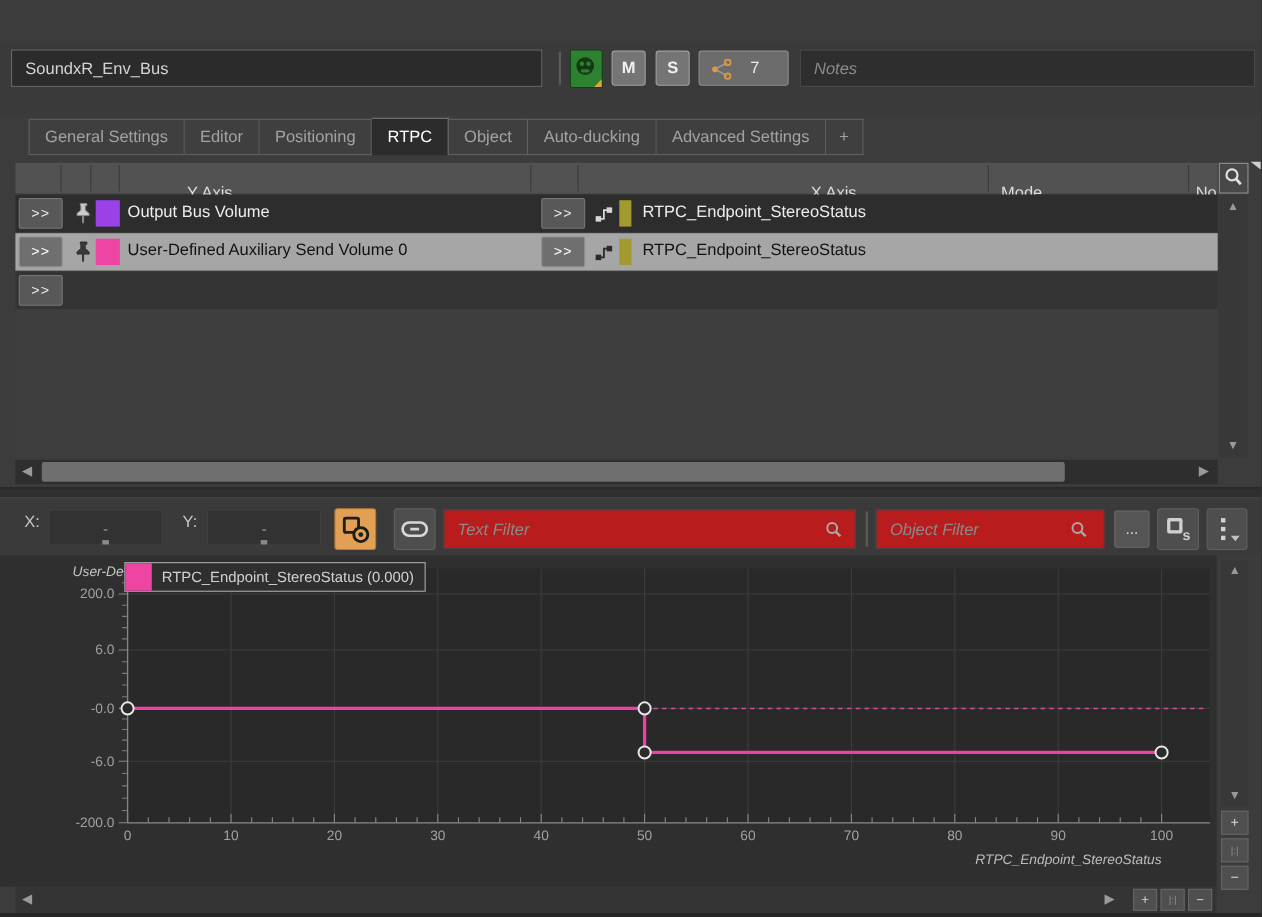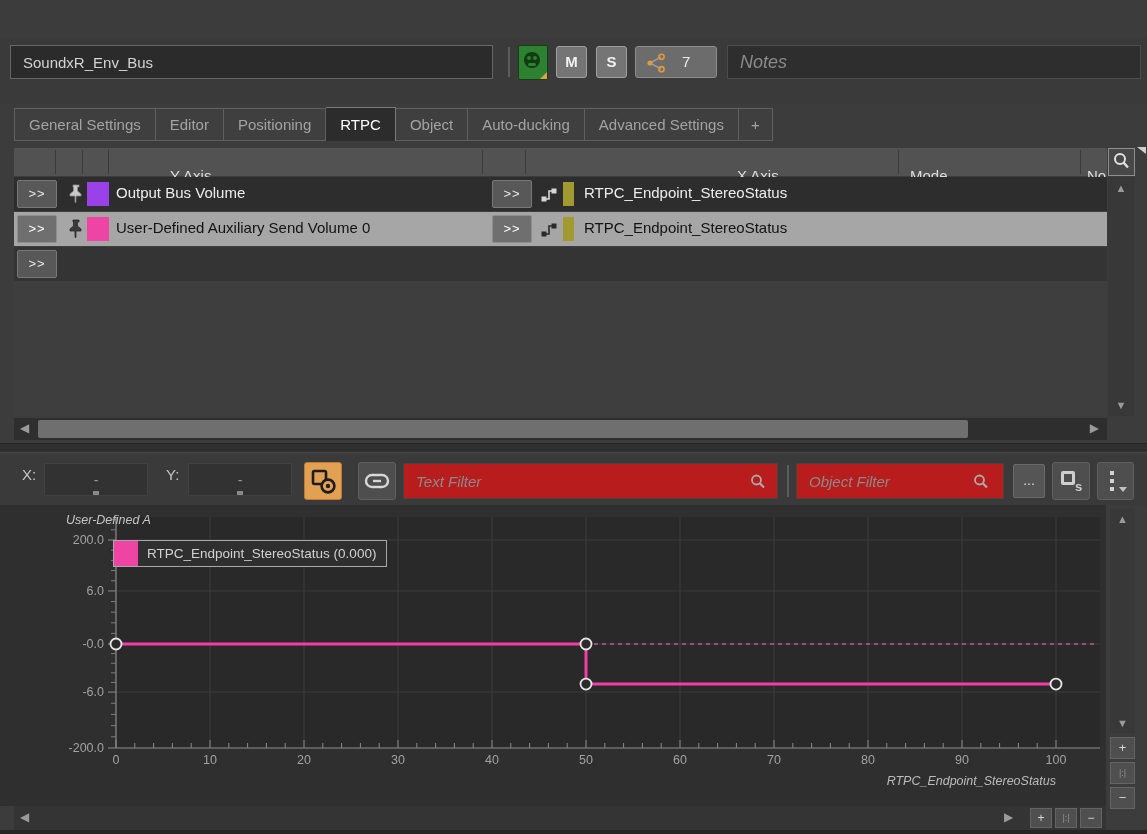--- a/index.html
+++ b/index.html
@@ -22,28 +22,28 @@
   .btn-green { position:absolute; left:518px; top:7px; width:30px; height:35px; background:#2e8130;
     border:1px solid #123f13; border-radius:2px; }
   .btn-green .corner { position:absolute; right:0; bottom:0; width:0; height:0;
     border-left:7px solid transparent; border-bottom:7px solid #e0a23c; }
   .btn-ms { position:absolute; top:8px; width:31px; height:32px; background:#757575; border:1px solid #a0a0a0;
     border-radius:3px; color:#f2f2f2; font-weight:bold; font-size:15px; text-align:center; line-height:30px; }
   .rtpc-badge { position:absolute; left:635px; top:8px; width:82px; height:32px; background:#6c6c6c;
     border:1px solid #8d8d8d; border-radius:3px; }
   .rtpc-badge .count { position:absolute; left:46px; top:6px; font-size:15px; color:#ececec; }
   .notes-input { position:absolute; left:727px; top:7px; width:414px; height:34px; background:#2e2e2e;
-    border:1px solid #4b4b4b; color:#c9c9c9; font-size:18px; padding:0 12px; font-family:"Liberation Sans",sans-serif; }
+    border:1px solid #4b4b4b; color:#c9c9c9; font-size:15px; padding:0 12px; font-family:"Liberation Sans",sans-serif; }
   input::placeholder { font-style:italic; color:#8a8a8a; }
 
   
   .tabs { left:14px; top:107px; height:34px; display:flex; align-items:flex-end; }
   .tab { height:33px; line-height:31px; padding:0 14px; font-size:15px; color:#a3a3a3; background:#3f3f3f;
     border:1px solid #606060; border-left:none; white-space:nowrap; }
-  .tab:first-child { border-left:1px solid #606060; }
+  .tab:first-child { border-left:1px solid #606060;margin-left:12px; }
   .tab.active { background:#2c2c2c; color:#ffffff; height:34px; line-height:33px; border-color:#7a7a7a; border-bottom:none; }
   .tab.add { width:34px; text-align:center; padding:0; }
 
   
   .thead { left:14px; top:148px; width:1093px; height:28px; background:#525252; }
   .thead .hsep { position:absolute; top:2px; width:1px; height:24px; background:#3a3a3a; }
   .thead .hlabel { position:absolute; top:19px; font-size:15px; color:#dedede; white-space:nowrap; }
   .search-btn { left:1108px; top:148px; width:27px; height:28px; background:#484848; border:1px solid #8f8f8f; }
   .panel-flag { left:1137px; top:147px; width:0; height:0; border-top:7px solid #cfcfcf; border-left:9px solid transparent; }
 
@@ -87,21 +87,21 @@
   .more-btn { position:absolute; left:1013px; top:9px; width:32px; height:34px; background:#555; border:1px solid #6a6a6a;
     border-radius:2px; color:#dcdcdc; font-size:14px; text-align:center; line-height:30px; }
   .kebab { position:absolute; left:1097px; top:7px; width:37px; height:38px; background:#4e4e4e; border:1px solid #606060; border-radius:3px; }
   .kebab .dot { position:absolute; left:12px; width:4px; height:4px; background:#d2d2d2; }
   .kebab .dd { position:absolute; right:6px; bottom:7px; width:0; height:0; border-left:4px solid transparent;
     border-right:4px solid transparent; border-top:5px solid #c2c2c2; }
 
   
   .graph-panel { left:0; top:505px; width:1106px; height:301px; background:#2f2f2f; }
   .legend { position:absolute; left:113px; top:6px; height:27px; border:1px solid #a8a8a8; background:#2f2f2f;
-    display:flex; align-items:center; z-index:2; padding-right:10px;margin-top:29px; }
+    display:flex; align-items:center; z-index:2; padding-right:10px; }
   .legend .lg-swatch { width:24px; height:25px; margin-right:9px; }
   .legend .lg-text { font-size:13.5px; color:#d2d2d2; white-space:nowrap; }
   .ylabel { position:absolute; left:66px; top:8px; font-size:12.5px; font-style:italic; color:#c4c4c4; z-index:1; white-space:nowrap; }
 
   .gv-scroll { left:1110px; top:509px; width:25px; height:224px; background:#383838; }
   .zoom-btn { position:absolute; left:1110px; width:25px; height:22px; background:#4f4f4f; border:1px solid #646464;
     color:#d8d8d8; font-size:13px; text-align:center; line-height:20px; }
   .zoom-btn.dim { color:#8f8f8f; font-size:9px; }
   .gh-scroll { left:14px; top:806px; width:1092px; height:24px; background:#343434; }
   .ghz { position:absolute; top:2px; width:22px; height:20px; background:#4f4f4f; border:1px solid #646464;

